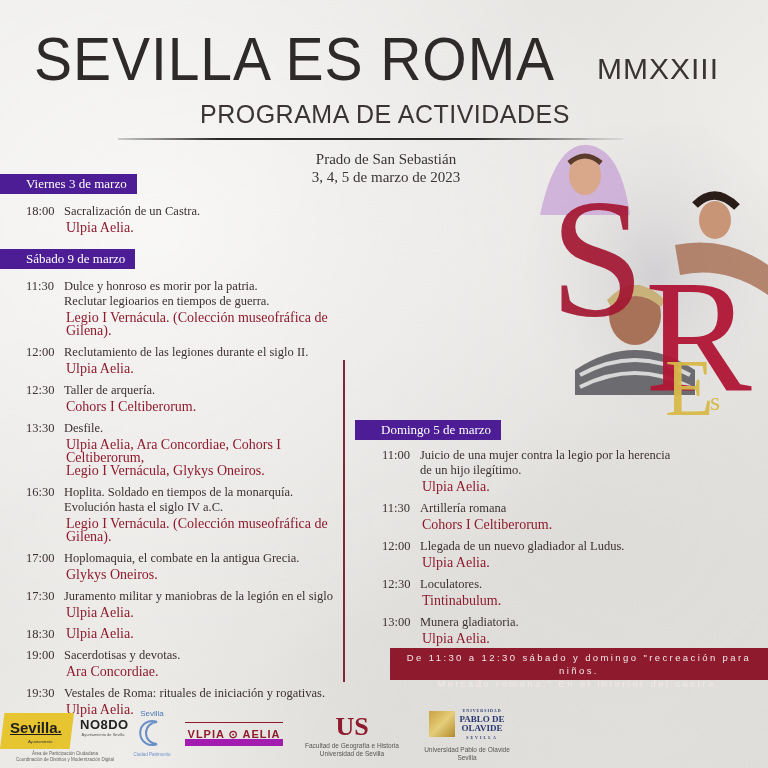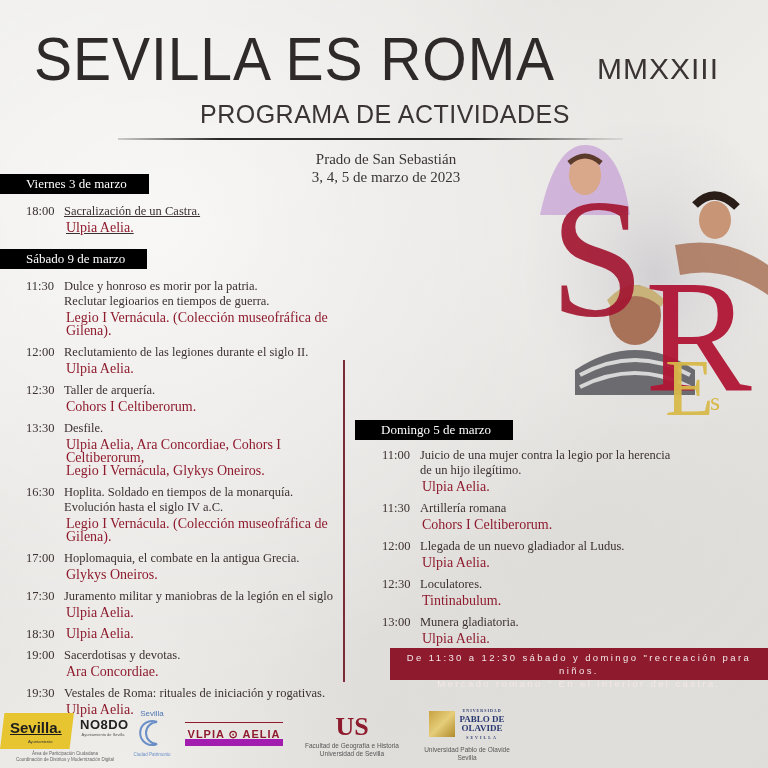--- a/index.html
+++ b/index.html
@@ -18,22 +18,22 @@
   .title {
     left:34px; top:28px; font-size:62px; letter-spacing:1px; color:#2f2a2a;
     font-weight:normal; line-height:62px; transform:scaleX(0.92); transform-origin:left top;
   }
   .year { left:597px; top:52px; font-size:30px; color:#3a3434; letter-spacing:1px; }
   .subtitle { left:200px; top:100px; font-size:25px; color:#3a3434; letter-spacing:0.5px; }
   .title-rule { left:118px; top:138px; width:505px; height:2px;
     background:linear-gradient(90deg, rgba(40,40,40,0.2), #2a2a2a 20%, #2a2a2a 70%, rgba(40,40,40,0.1)); }
   .venue { left:200px; top:150px; width:372px; text-align:center; font-family:"Liberation Serif", serif; font-size:15px; line-height:18px; color:#3a3434; }
   .day-tab {
-    background:#000000; color:#fff; font-size:13px; height:20px; line-height:20px;
-    padding:0 22px 0 26px; font-family:"Liberation Serif", serif;
+    background:#4c1d95; color:#fff; font-size:13px; height:20px; line-height:20px;
+    padding:0 10px 0 26px; font-family:"Liberation Serif", serif;
   }
   .day-tab.tab-sun { padding-left:26px; }
   .event { font-family:"Liberation Serif", serif; }
   .event .time { position:absolute; left:0; top:0; font-size:12.5px; color:#3b3131; }
   .event .desc { margin-left:38px; font-size:12.5px; line-height:15px; color:#3b3131; }
   .event .org { margin-left:40px; font-size:14px; line-height:13px; color:#8e1b2d; margin-top:2px; }
   .events-col { position:absolute; }
   .events-col .event { position:relative; margin-bottom:8px; }
   .vdivider { left:343px; top:360px; width:1.5px; height:322px; background:#7c2a35; }
   .kids-banner {
@@ -105,21 +105,21 @@
     <text x="25" y="190" font-family="Liberation Serif, serif" font-size="170" fill="#a31631" opacity="0.92">S</text>
 
     <text x="120" y="265" font-family="Liberation Serif, serif" font-size="160" fill="#b01636" opacity="0.95">R</text>
 
     <text x="140" y="290" font-family="Liberation Serif, serif" font-size="80" fill="#d8b94a" opacity="0.95">E</text>
     <text x="185" y="285" font-family="Liberation Serif, serif" font-size="26" fill="#d8b94a">s</text>
   </svg>
 </div>
 
 <div class="abs day-tab" style="left:0; top:174px;">Viernes 3 de marzo</div>
-<div class="events-col" style="left:26px; top:204px; width:320px;text-decoration:underline;">
+<div class="events-col" style="left:26px; top:204px; width:320px;">
   <div class="event">
     <span class="time">18:00</span>
     <div class="desc">Sacralización de un Castra.</div>
     <div class="org">Ulpia Aelia.</div>
   </div>
 </div>
 
 <div class="abs day-tab" style="left:0; top:249px;">Sábado 9 de marzo</div>
 <div class="events-col" style="left:26px; top:279px; width:320px;">
   <div class="event">

